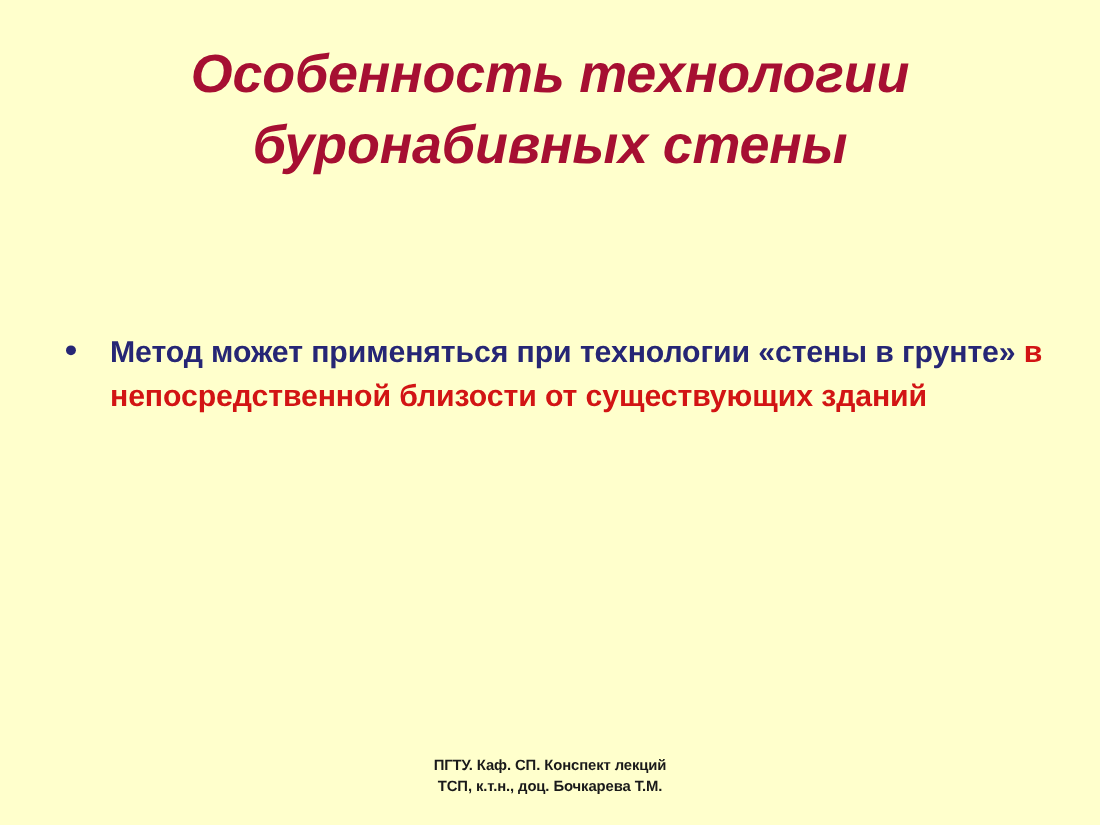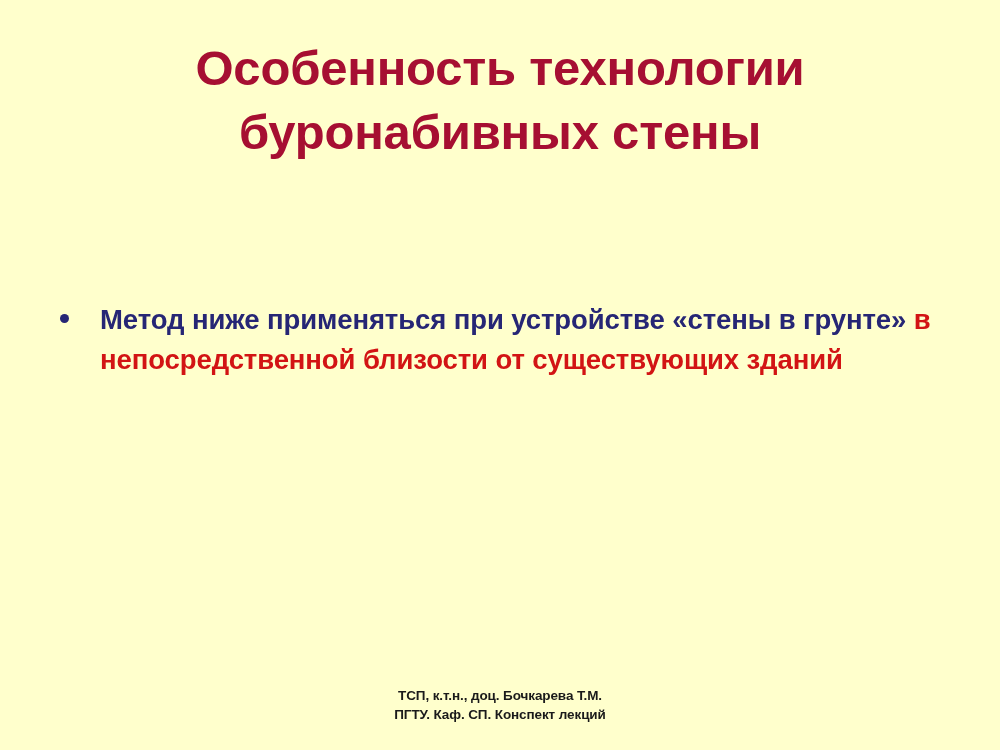--- a/index.html
+++ b/index.html
@@ -24,20 +24,21 @@
     background: #ffffcc;
   }
 
   
   .title-block {
     position: absolute;
     left: 60px;
     top: 36px;
     width: 880px;
     text-align: center;
+    font-style: italic;
   }
   .title-line {
     display: block;
     color: #a60f32;
     font-weight: bold;
     font-size: 49px;
     line-height: 64px;
     letter-spacing: -0.2px;
     white-space: nowrap;
   }
@@ -102,24 +103,24 @@
 
   <div class="title-block">
     <span class="title-line">Особенность технологии</span>
     <span class="title-line">буронабивных стены</span>
   </div>
 
   <div class="body-block">
 
     <div class="bullet-row">
       <span class="bullet-marker"></span>
-      <span class="bullet-text"><span class="seg-blue">Метод ниже применяться при устройстве «стены в грунте» </span><span class="seg-red">в непосредственной близости от существующих зданий</span></span>
+      <span class="bullet-text"><span class="seg-blue">Метод может применяться при технологии «стены в грунте» </span><span class="seg-red">в непосредственной близости от существующих зданий</span></span>
     </div>
 
 
   </div>
 
   <div class="footer-block">
+    <span class="footer-line">ПГТУ. Каф. СП. Конспект лекций</span>
     <span class="footer-line">ТСП, к.т.н., доц. Бочкарева Т.М.</span>
-    <span class="footer-line">ПГТУ. Каф. СП. Конспект лекций</span>
   </div>
 
 </div>
 
 </body></html>

